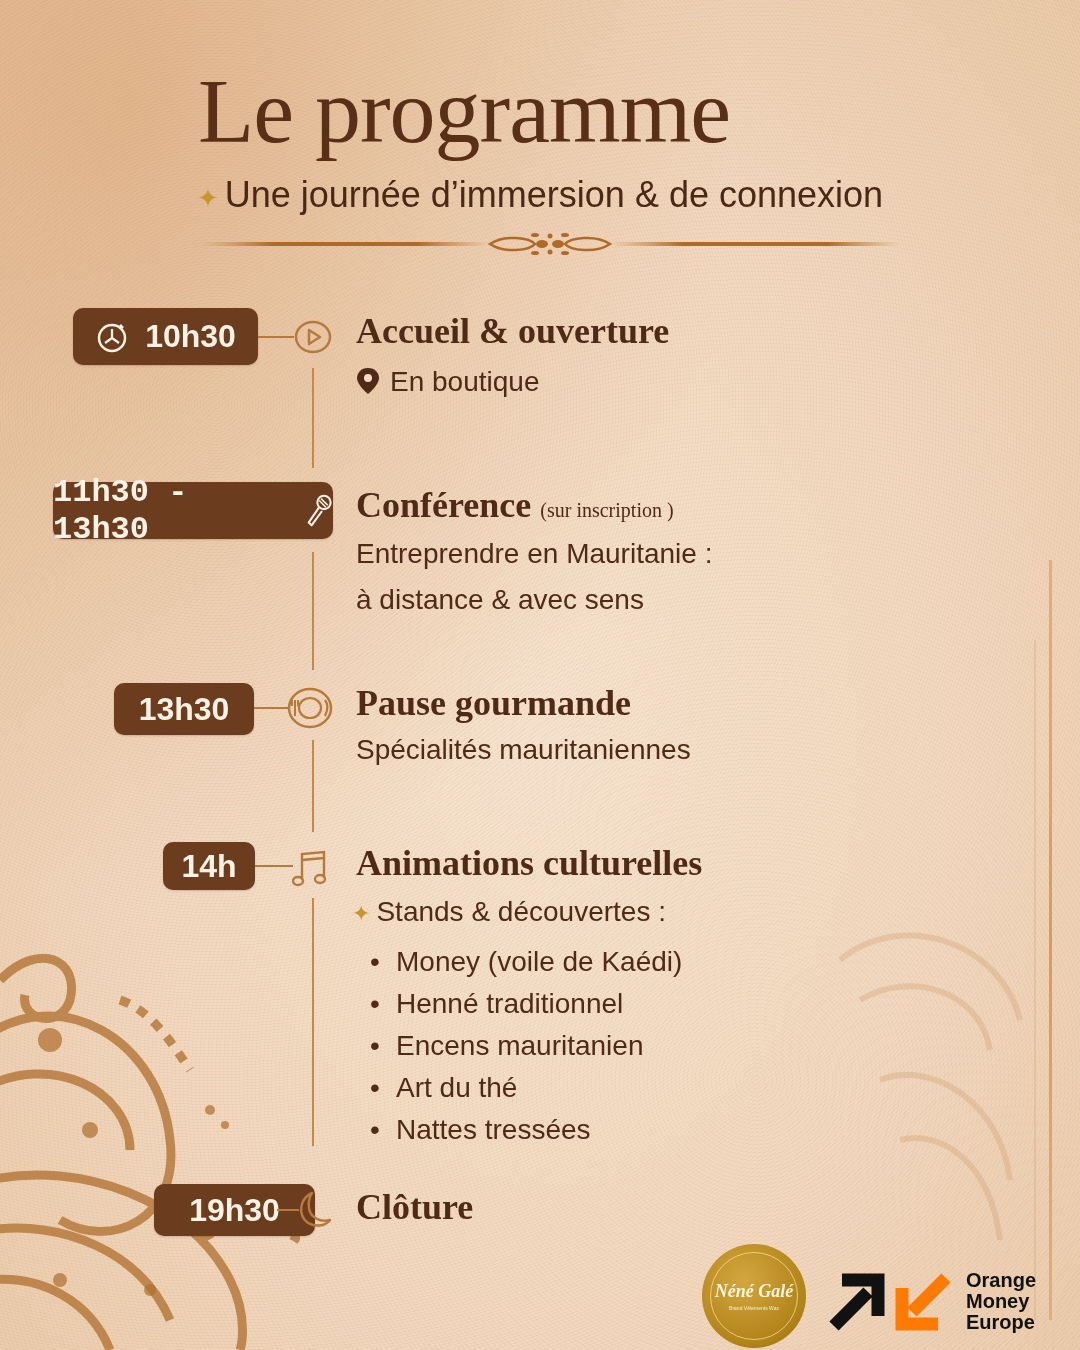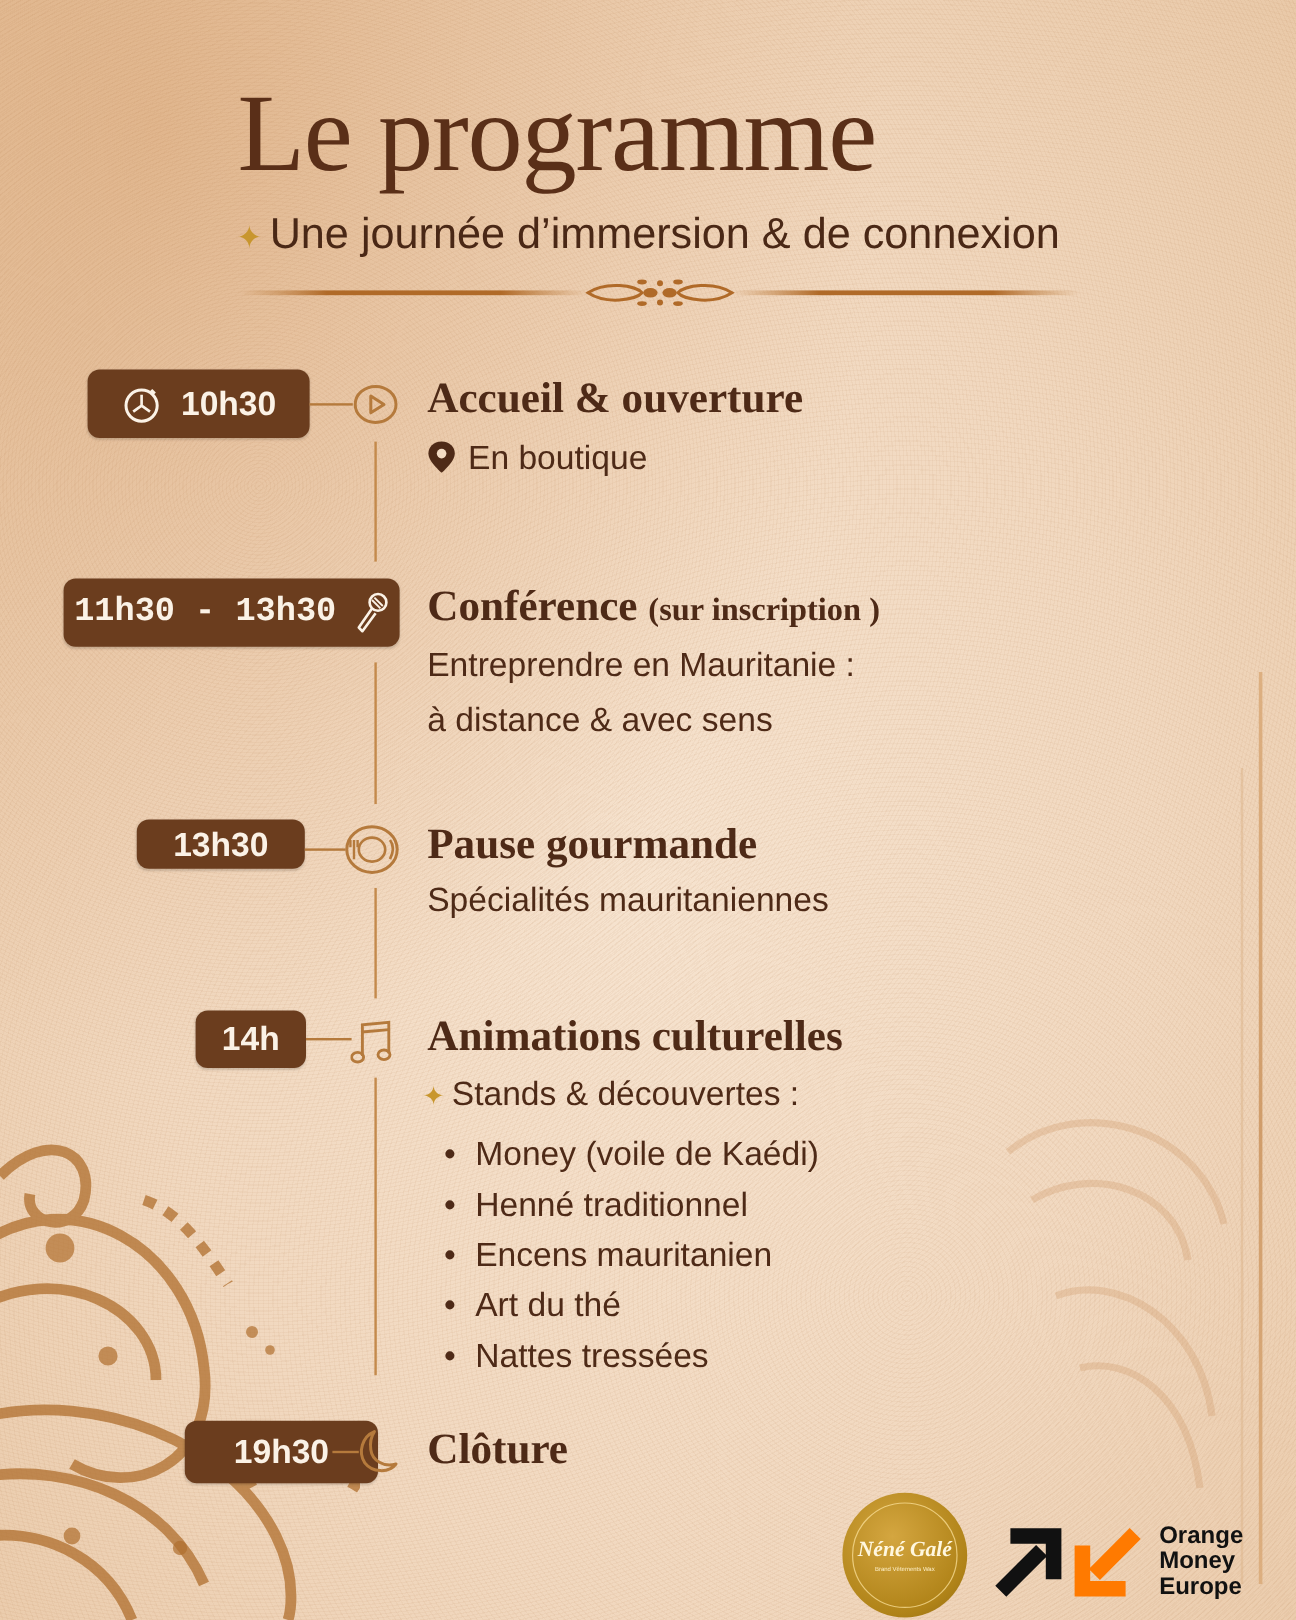--- a/index.html
+++ b/index.html
@@ -35,32 +35,32 @@
   }
   .subtitle {
     position:absolute; top:174px; left:0; width:1080px; text-align:center;
     font-size:36px; color:#4a2816;
   }
   .subtitle .sparkle { color:#c8962e; font-size:26px; margin-right:6px; }
   .divider { position:absolute; top:230px; left:200px; width:700px; height:28px; }
 
   .pill {
     position:absolute; background:#6b3d1e; color:#fbf2e6; border-radius:10px;
-    font-size:28px; font-weight:bold; display:flex; align-items:center; justify-content:center;
+    font-size:32px; font-weight:bold; display:flex; align-items:center; justify-content:center;
     box-shadow:0 1px 2px rgba(0,0,0,.15);
   }
   .connector { position:absolute; height:2px; background:#b57a3c; }
   .vline { position:absolute; width:2px; background:#c48a4c; }
   .icon { position:absolute; }
 
   .h {
     position:absolute; font-family:"Liberation Serif", serif; font-weight:bold;
     font-size:36px; color:#4e2a17;
   }
-  .h small { font-size:27px; font-weight:bold; }
+  .h small { font-size:20px; font-weight:normal; }
   .t { position:absolute; font-size:28px; color:#4e2a17; }
   .bullet::before { content:"•"; display:inline-block; width:26px; color:#4e2a17; }
 
   .logo-nene {
     position:absolute; left:702px; top:1244px; width:104px; height:104px; border-radius:50%;
     background:radial-gradient(circle at 40% 35%, #d4a640, #b08318 70%, #8d6810);
     display:flex; flex-direction:column; align-items:center; justify-content:center;
   }
   .logo-nene .ring { position:absolute; inset:8px; border:1px solid rgba(255,230,160,.7); border-radius:50%; }
   .logo-nene .name { font-family:"Liberation Serif", serif; font-style:italic; font-weight:bold; color:#fff7df; font-size:18px; }
@@ -169,21 +169,21 @@
     <path d="M16 14 L5 30 L8 33 L19 18" fill="none" stroke="#fbf2e6" stroke-width="2.2" stroke-linejoin="round"></path>
   </svg>
 </div>
 <div class="h" style="left:356px; top:484px;">
   <span>Conférence</span>
   <small>(sur inscription )</small>
 </div>
 <div class="t" style="left:356px; top:538px;">Entreprendre en Mauritanie :</div>
 <div class="t" style="left:356px; top:584px;">à distance &amp; avec sens</div>
 
-<div class="pill" style="left:114px; top:683px; width:140px; height:41px;">
+<div class="pill" style="left:114px; top:683px; width:140px; height:52px;">
   <span>13h30</span>
 </div>
 <div class="connector" style="left:254px; top:707px; width:34px;"></div>
 <svg class="icon" style="left:286px; top:686px;" width="48" height="44" viewBox="0 0 48 44">
   <ellipse cx="24" cy="22" rx="21" ry="19" fill="none" stroke="#b57a3c" stroke-width="2.5"></ellipse>
   <ellipse cx="24" cy="22" rx="11" ry="10" fill="none" stroke="#b57a3c" stroke-width="2.2"></ellipse>
   <path d="M9 14 L9 30 M6 14 L6 20 M12 14 L12 20" stroke="#b57a3c" stroke-width="2"></path>
   <path d="M39 14 C42 18 42 24 39 30" fill="none" stroke="#b57a3c" stroke-width="2.2"></path>
 </svg>
 <div class="h" style="left:356px; top:682px;">Pause gourmande</div>

